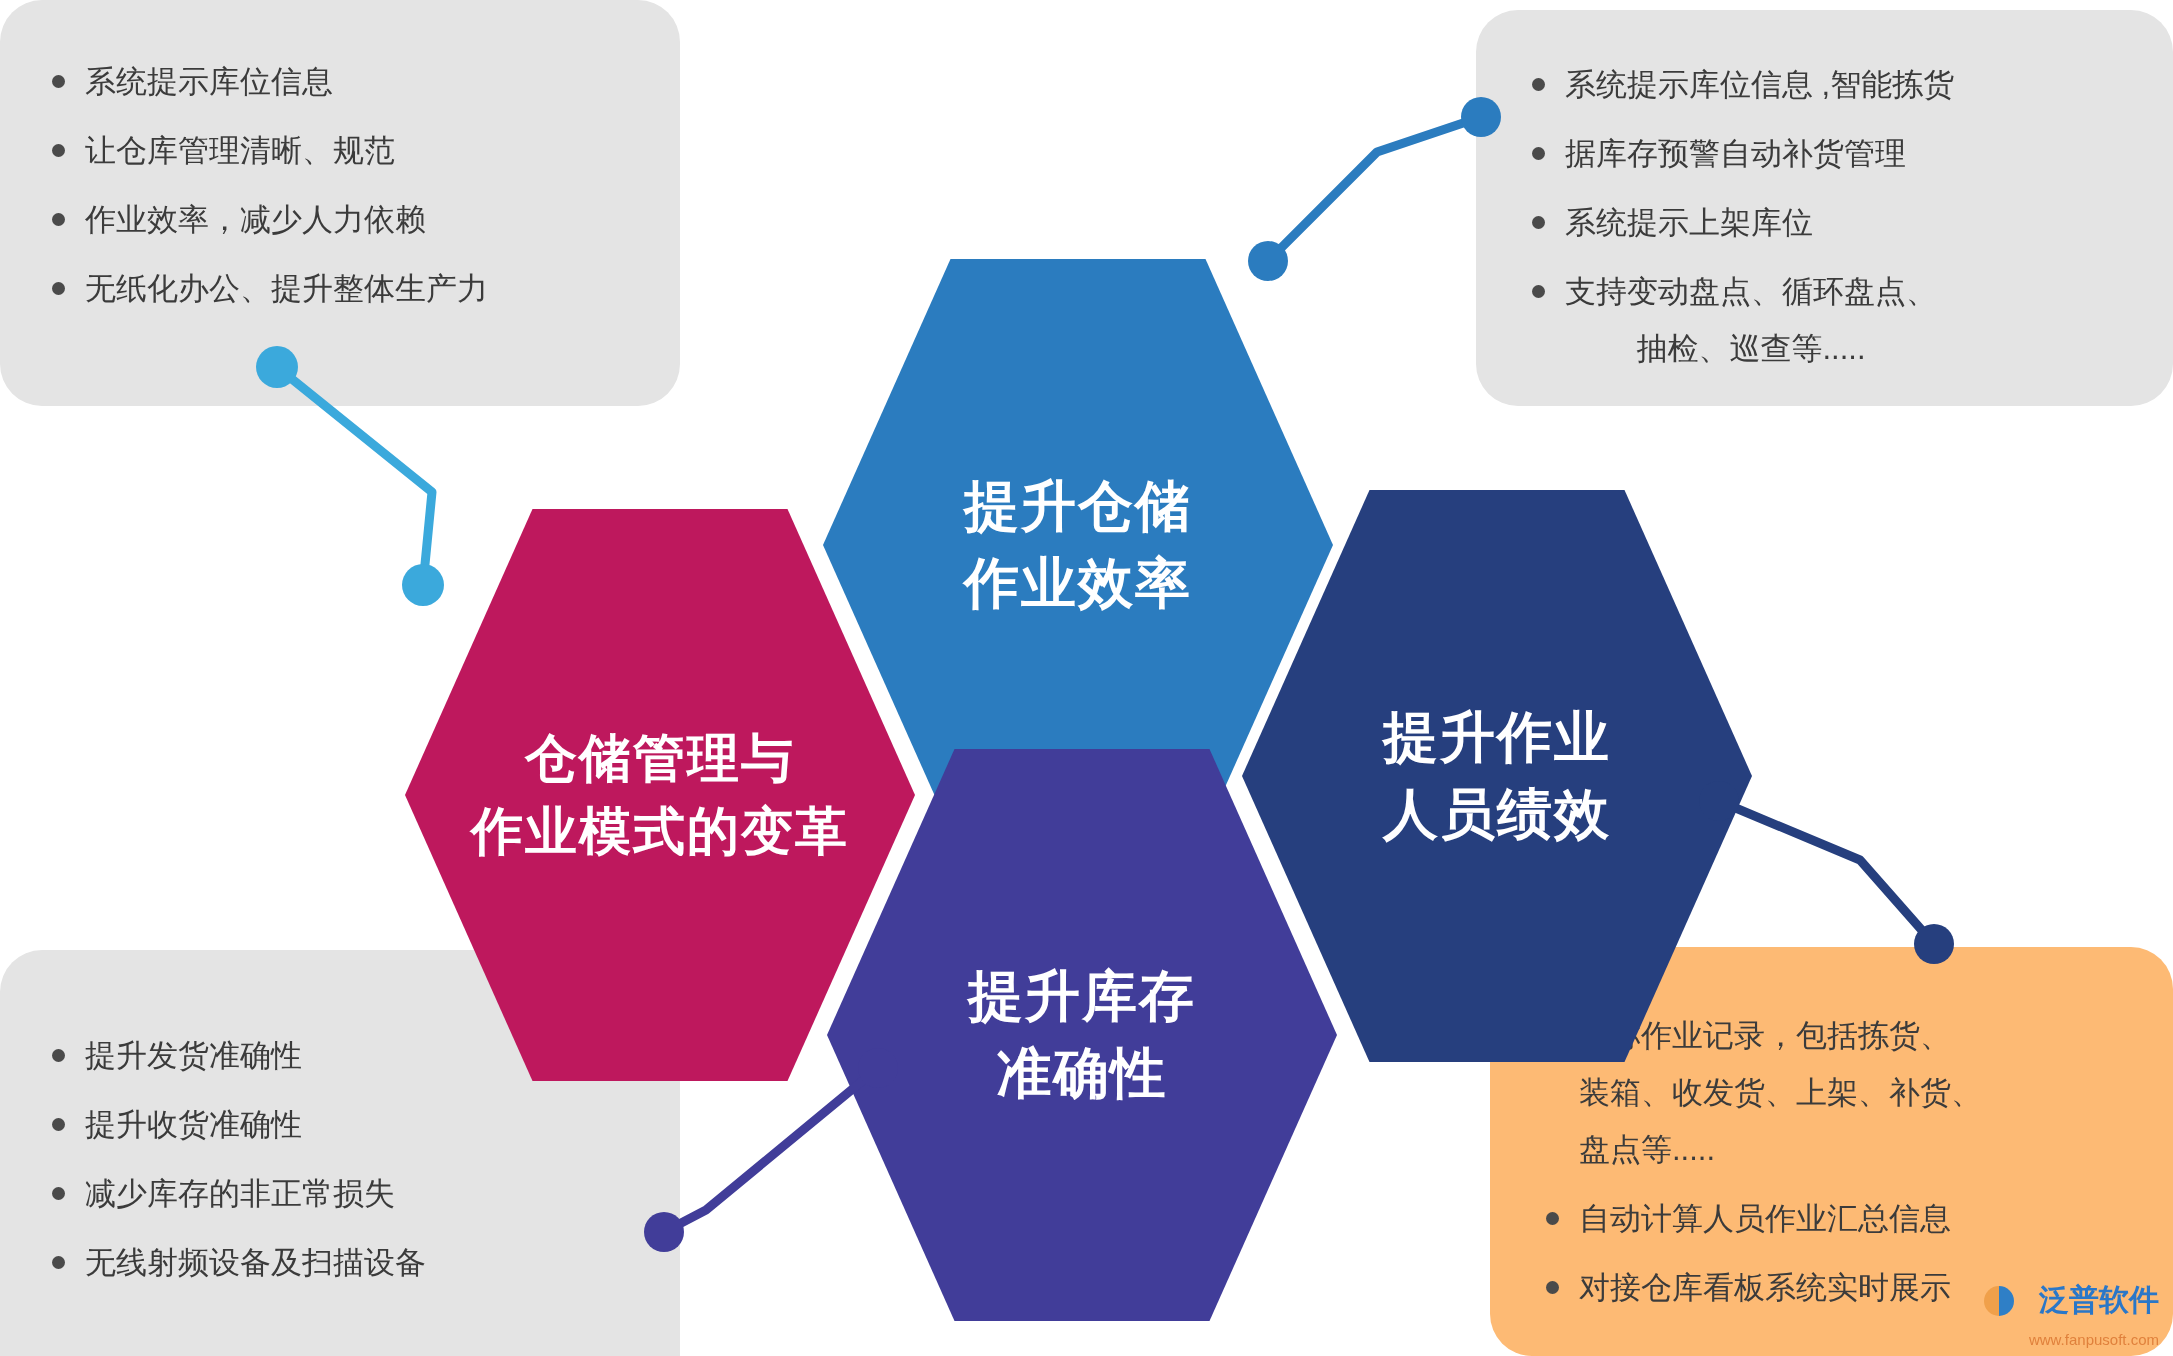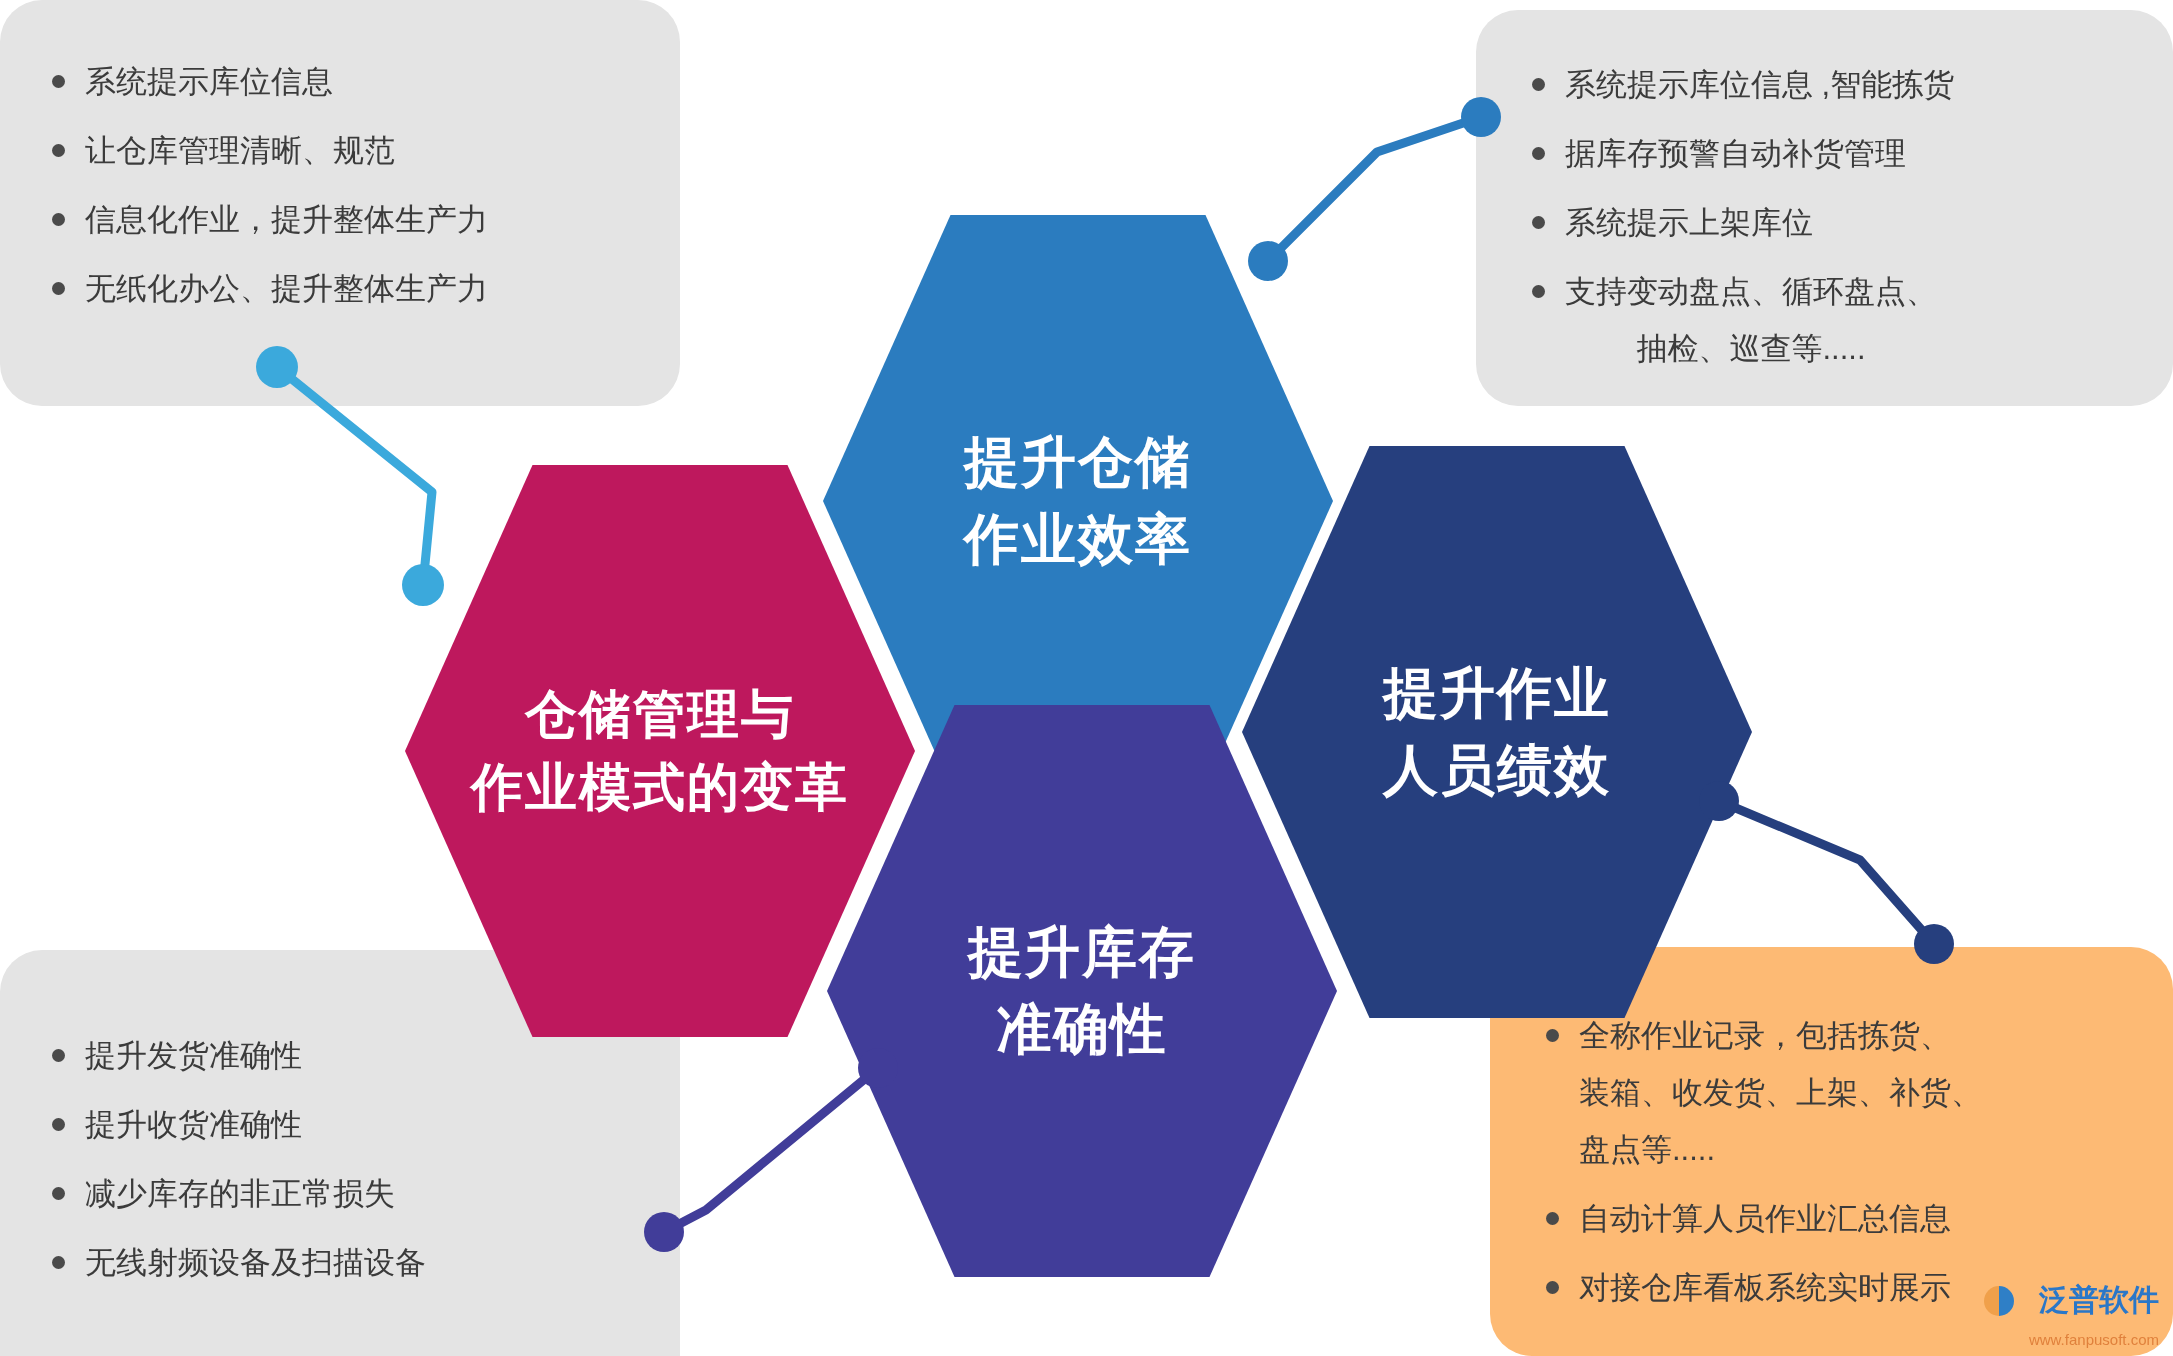--- a/index.html
+++ b/index.html
@@ -26,20 +26,21 @@
     flex-direction: column;
     align-items: center;
     justify-content: center;
     color: #ffffff;
     font-weight: bold;
     text-align: center;
     font-size: 55px;
     line-height: 1.4;
     letter-spacing: 2px;
     z-index: 2;
+    margin-top: 44px;
   }
   .hex-change     { left: 405px;  top: 465px; font-size: 52px; }
   .hex-efficiency { left: 823px;  top: 215px; }
   .hex-accuracy   { left: 827px;  top: 705px; }
   .hex-performance{ left: 1242px; top: 446px; }
 
   
   .info-box {
     position: absolute;
     border-radius: 42px;
@@ -125,21 +126,21 @@
         <div class="bullet-item">
           <span class="dot"></span>
           <span class="bullet-text">系统提示库位信息</span>
         </div>
         <div class="bullet-item">
           <span class="dot"></span>
           <span class="bullet-text">让仓库管理清晰、规范</span>
         </div>
         <div class="bullet-item">
           <span class="dot"></span>
-          <span class="bullet-text">信息化作业，提升整体生产力</span>
+          <span class="bullet-text">作业效率，减少人力依赖</span>
         </div>
         <div class="bullet-item">
           <span class="dot"></span>
           <span class="bullet-text">无纸化办公、提升整体生产力</span>
         </div>
       </div>
   </div>
 
   <div class="info-box box-top-right" style="background: rgb(228, 228, 228);">
     <div>

